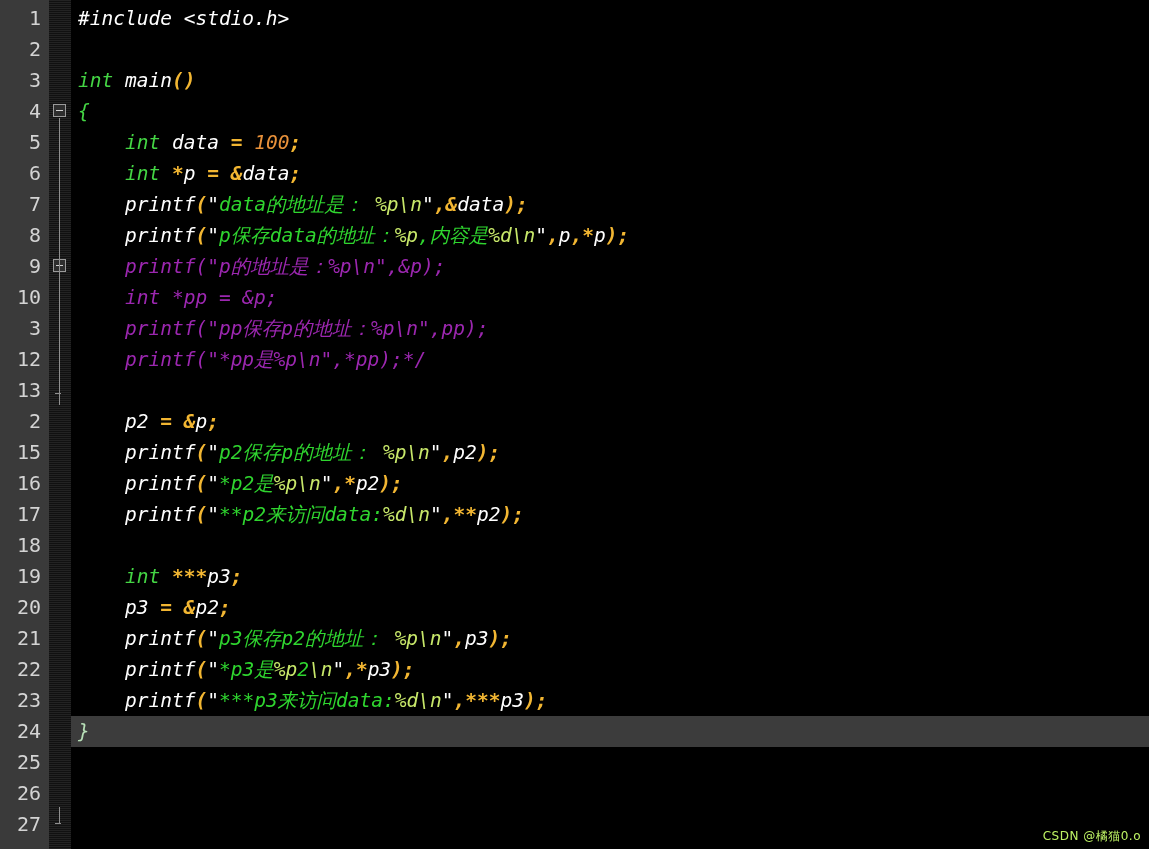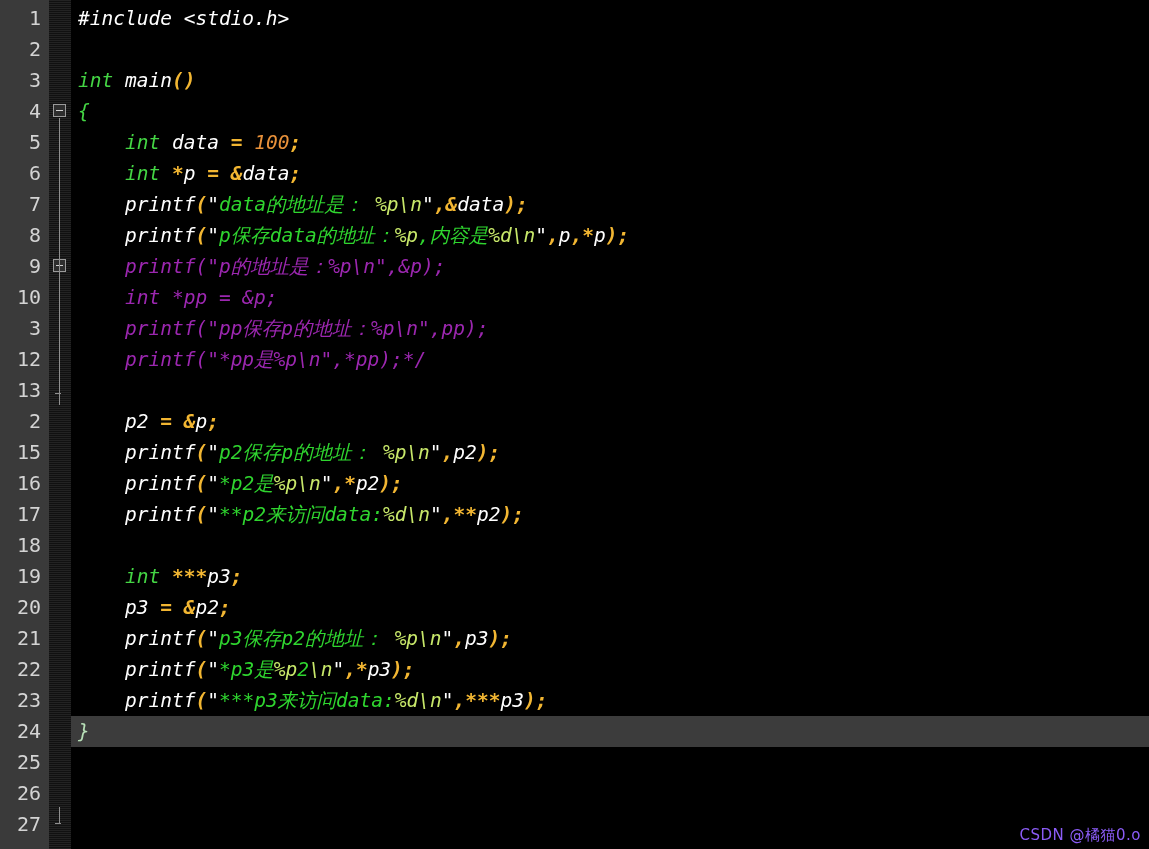--- a/index.html
+++ b/index.html
@@ -131,22 +131,22 @@
   .pre  { color: #ffffff; }            
 
   
   .brace-last { color: #b8e0b8; }
 
   
   #watermark {
     position: absolute;
     right: 8px;
     bottom: 4px;
-    font-size: 15px;
-    color: #8b5cf6;
+    font-size: 12px;
+    color: #bef264;
     font-family: "DejaVu Sans", "Liberation Sans", sans-serif;
     letter-spacing: 0.5px;
     pointer-events: none;
   }
 </style>
 </head>
 <body>
 
 <div id="editor">
 

